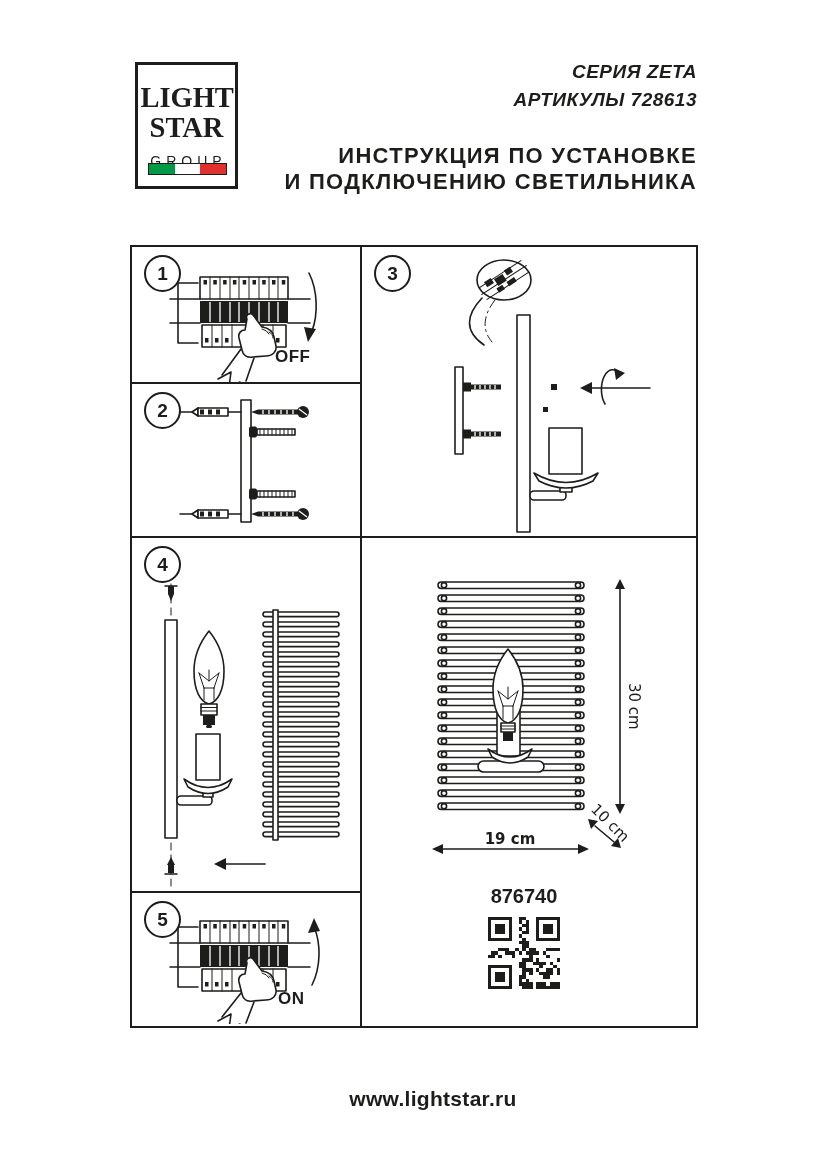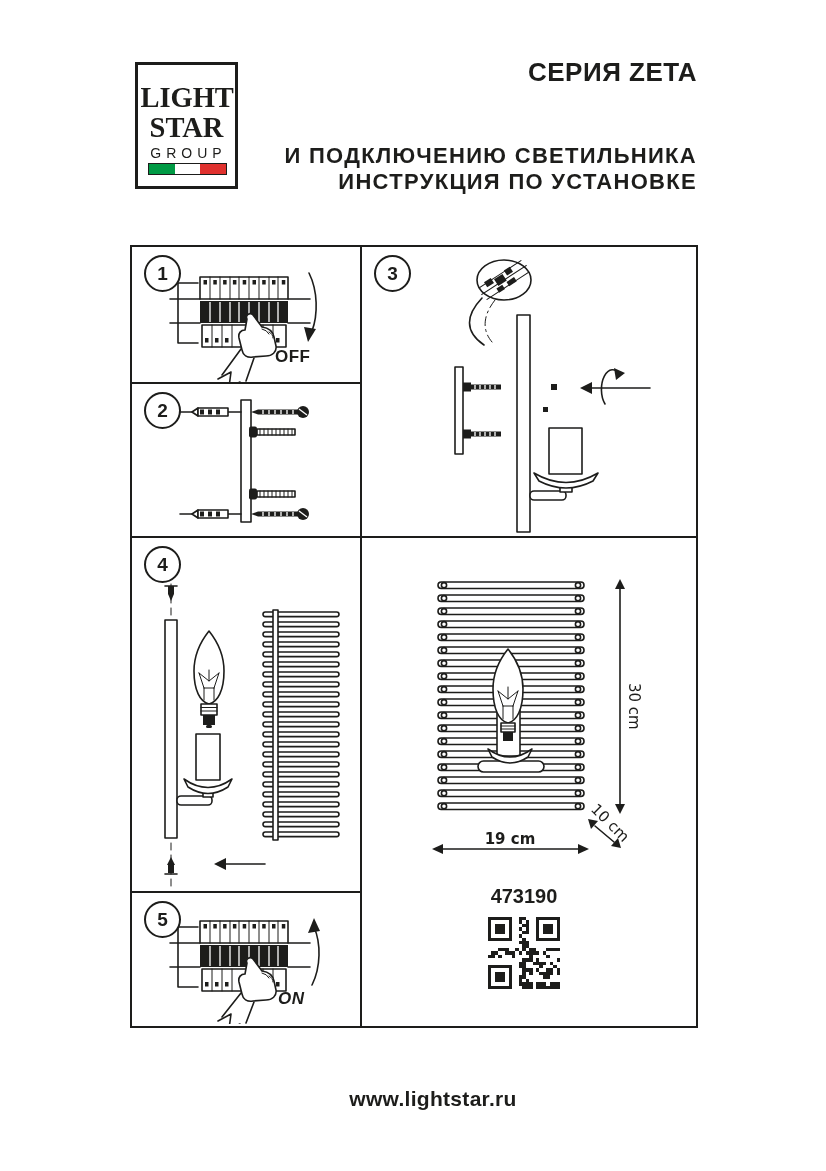--- a/index.html
+++ b/index.html
@@ -6,28 +6,28 @@
   html,body{margin:0;padding:0;background:#fff;}
   .page{position:relative;width:826px;height:1171px;background:#fff;overflow:hidden;
         font-family:"Liberation Sans",sans-serif;color:var(--ink);border-radius:24px;}
   
   .logo-box{position:absolute;left:135px;top:62px;width:103px;height:127px;
             border:3px solid var(--ink);box-sizing:border-box;text-align:center;}
   .logo-light,.logo-star{font-family:"Liberation Serif",serif;font-weight:bold;
             font-size:30px;line-height:30px;letter-spacing:0px;transform:scaleX(.95);}
   .logo-light{margin-top:17px;}
   .logo-group{font-family:"Liberation Sans",sans-serif;font-size:14px;letter-spacing:5px;
-            margin-top:3px;margin-left:4px;font-weight:400;}
+            margin-top:11px;margin-left:4px;font-weight:400;}
   .flag{position:absolute;left:10px;bottom:11px;width:77px;height:10px;
             border:1px solid var(--ink);display:flex;box-sizing:content-box;}
   .flag span{flex:1;}
   .flag-green{background:#009a44;} .flag-white{background:#ffffff;} .flag-red{background:#e0312e;}
   
   .hdr{position:absolute;right:129px;text-align:right;font-weight:bold;}
-  .hdr-series{top:58px;font-size:26px;line-height:28px;letter-spacing:.5px;}
+  .hdr-series{top:58px;font-size:19px;line-height:28px;letter-spacing:.5px;font-style:italic;}
   .hdr-title{top:143px;font-size:22px;line-height:26px;letter-spacing:1.3px;}
   
   .grid{position:absolute;left:130px;top:245px;width:568px;height:783px;
         border:2px solid var(--ink);box-sizing:border-box;}
   .panel{position:absolute;box-sizing:border-box;}
   .p1{left:0;top:0;width:230px;height:137px;border-right:2px solid var(--ink);border-bottom:2px solid var(--ink);}
   .p2{left:0;top:137px;width:230px;height:154px;border-right:2px solid var(--ink);border-bottom:2px solid var(--ink);}
   .p4{left:0;top:291px;width:230px;height:355px;border-right:2px solid var(--ink);border-bottom:2px solid var(--ink);}
   .p5{left:0;top:646px;width:230px;height:133px;border-right:2px solid var(--ink);}
   .p3{left:230px;top:0;width:334px;height:291px;border-bottom:2px solid var(--ink);}
@@ -67,24 +67,25 @@
     <div class="logo-group">GROUP</div>
     <div class="flag">
       <span class="flag-green"></span>
       <span class="flag-white"></span>
       <span class="flag-red"></span>
     </div>
   </div>
 
   <div class="hdr hdr-series" style="position:absolute;">
     <div>СЕРИЯ ZETA</div>
+    <div>АРТИКУЛЫ 728613</div>
   </div>
   <div class="hdr hdr-title" style="position:absolute;">
+    <div>ИНСТРУКЦИЯ ПО УСТАНОВКЕ</div>
     <div>И ПОДКЛЮЧЕНИЮ СВЕТИЛЬНИКА</div>
-    <div>ИНСТРУКЦИЯ ПО УСТАНОВКЕ</div>
   </div>
 
   <div class="grid">
 
     <div class="panel p1">
       <div class="badge">1</div>
       <svg width="230" height="135" viewBox="0 0 230 135">
         <path class="ln" d="M66,36 H46 L46,96 H66"></path>
         <path class="ln" d="M38,52 H68 M38,76 H68 M156,52 H178 M156,76 H178"></path>
         <rect class="lnw" x="68" y="30" width="88" height="22"></rect>
@@ -322,21 +323,21 @@
           </g>
         <g transform="translate(2,10)">
           <path class="lnw" d="M113,60 c-2,-4 3,-7 6,-4 l9,12 c7,1 11,5 12,10 l2,9 c1,6 -4,10 -10,10 l-13,1 c-6,1 -10,-2 -11,-7 l-3,-12 c-1,-5 2,-8 6,-8 z"></path>
           <path class="ln thin" d="M128,70 q5,1 7,5 M135,73 q4,2 4,6"></path>
           <path class="ln" d="M107,90 L88,114 M120,99 L112,120"></path>
           <path class="ln" d="M84,118 l13,-7 -2,15 11,-5"></path>
         </g>
         <path class="ln" d="M180,92 C189,74 189,50 182,34"></path>
         <polygon class="fb" points="176,40 188,38 182,25"></polygon>
       </svg>
-      <div class="ovl switch-label" style="left:146px;top:96px;font-style:italic;">ON</div>
+      <div class="ovl switch-label" style="left:146px;top:96px;">ON</div>
     </div>
 
     <div class="panel p6">
       <svg width="334" height="488" viewBox="0 0 334 488">
         <defs>
           <g id="s6">
               <rect class="lnw" x="76" y="0" width="146" height="6.5" rx="3.2"></rect>
               <circle class="lnw" cx="82" cy="3.2" r="2.6"></circle>
               <circle class="lnw" cx="216" cy="3.2" r="2.6"></circle>
             </g>
@@ -383,21 +384,21 @@
         </g>
         <g>
           <path class="ln" d="M233,288 L252,304"></path>
           <polygon class="fb" points="226,281 236,283 229,291"></polygon>
           <polygon class="fb" points="259,310 249,308 256,300"></polygon>
         </g>
       </svg>
       <div class="ovl dim-label rot90" style="left:281px;top:145px;">30 cm</div>
       <div class="ovl dim-label" style="left:108px;top:292px;width:80px;text-align:center;font-weight:bold;">19 cm</div>
       <div class="ovl dim-label rot45" style="left:238px;top:262px;">10 cm</div>
-      <div class="ovl art-num" style="left:62px;top:347px;width:200px;">473190</div>
+      <div class="ovl art-num" style="left:62px;top:347px;width:200px;">876740</div>
       <div class="qr">
         <svg id="qr-svg" width="72" height="72" viewBox="0 0 21 21" shape-rendering="crispEdges">
             <rect x="0" y="0" width="1" height="1" fill="#1d1d1b"></rect>
             <rect x="1" y="0" width="1" height="1" fill="#1d1d1b"></rect>
             <rect x="2" y="0" width="1" height="1" fill="#1d1d1b"></rect>
             <rect x="3" y="0" width="1" height="1" fill="#1d1d1b"></rect>
             <rect x="4" y="0" width="1" height="1" fill="#1d1d1b"></rect>
             <rect x="5" y="0" width="1" height="1" fill="#1d1d1b"></rect>
             <rect x="6" y="0" width="1" height="1" fill="#1d1d1b"></rect>
             <rect x="0" y="1" width="1" height="1" fill="#1d1d1b"></rect>

